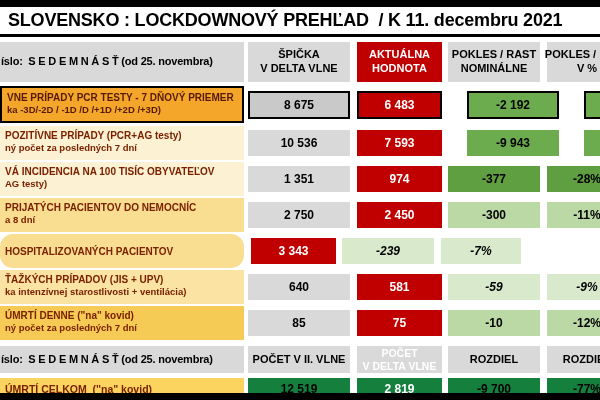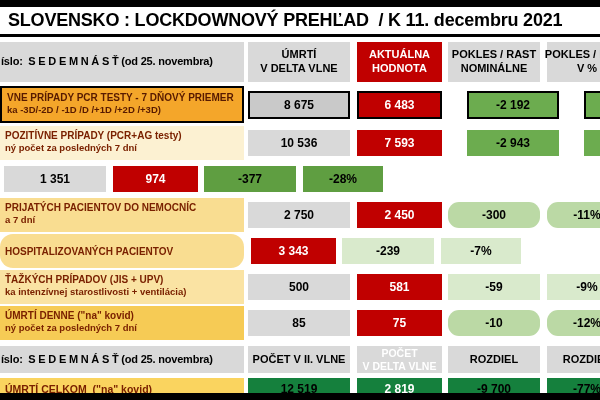--- a/index.html
+++ b/index.html
@@ -40,22 +40,22 @@
   .r1 .cell-label{border:2px solid #000;background:#F4A62A;color:#571A00;}
   .r1 .val{border:2px solid #000;height:28px;}
   .r1 .c1v{background:#C9C9C9;}
 
   .bg-cream{background:#FCF1D2;}
   .bg-gold{background:#F9DD91;}
   .bg-gold-light{background:#FAE3A3;}
   .bg-gold-dark{background:#F6CB55;}
   .g-dark{background:#6CAC4F;margin-left:25px;}
   .g-darker{background:#5F9E41;}
-  .g-mid{background:#BBD9A5;border-radius:11px;}
-  .g-light{background:#D9EACC;}
+  .g-mid{background:#BBD9A5;}
+  .g-light{background:#D9EACC;font-style:italic;}
 
   
   .b-hdr-row{height:27px;margin-top:6px;}
   .b-hdr{display:flex;flex-direction:column;justify-content:center;align-items:center;
          text-align:center;font-size:11px;line-height:1.15;background:#D9D9D9;white-space:pre;}
   .b-hdr .small{font-size:10.5px;}
   .b-hdr-label{align-items:flex-start;padding-left:1px;overflow:hidden;letter-spacing:-0.2px;}
   .b-datarow{height:22px;margin-top:5px;}
   .b-datarow .cell-label{display:flex;align-items:center;padding-left:5px;
                          font-size:10.5px;color:#7A2100;background:#FAD45F;white-space:pre;}
@@ -67,21 +67,21 @@
 <body>
 
 <div class="canvas">
   <div class="topbar"></div>
   <div class="titlebar">SLOVENSKO : LOCKDOWNOVÝ PREHĽAD  / K 11. decembru 2021</div>
   <div class="hrule"></div>
 
   <div class="grid-row hdr-row">
     <div class="cell cell-label hdr hdr-label">íslo:  S E D E M N Á S Ť (od 25. novembra)</div>
     <div class="cell c1 hdr">
-      <div>ÚMRTÍ</div>
+      <div>ŠPIČKA</div>
       <div>V DELTA VLNE</div>
     </div>
     <div class="cell c2 hdr hdr-red">
       <div>AKTUÁLNA</div>
       <div>HODNOTA</div>
     </div>
     <div class="cell c3 hdr">
       <div>POKLES / RAST</div>
       <div>NOMINÁLNE</div>
     </div>
@@ -102,35 +102,39 @@
     <div class="cell val c4 g-dark">-25%</div>
   </div>
 
   <div class="grid-row datarow">
     <div class="cell cell-label bg-cream">
       <div class="t1">POZITÍVNE PRÍPADY (PCR+AG testy)</div>
       <div class="t2">ný počet za posledných 7 dní</div>
     </div>
     <div class="cell val c1">10 536</div>
     <div class="cell val c2 val-red">7 593</div>
-    <div class="cell val c3 g-dark">-2 943</div>
+    <div class="cell val c3 g-dark">-9 943</div>
     <div class="cell val c4 g-dark">-28%</div>
   </div>
 
   <div class="grid-row datarow">
+    <div class="cell cell-label bg-cream">
+      <div class="t1">VÁ INCIDENCIA NA 100 TISÍC OBYVATEĽOV</div>
+      <div class="t2">AG testy)</div>
+    </div>
     <div class="cell val c1">1 351</div>
     <div class="cell val c2 val-red">974</div>
     <div class="cell val c3 g-darker">-377</div>
     <div class="cell val c4 g-darker">-28%</div>
   </div>
 
   <div class="grid-row datarow">
     <div class="cell cell-label bg-gold">
       <div class="t1">PRIJATÝCH PACIENTOV DO NEMOCNÍC</div>
-      <div class="t2">a 7 dní</div>
+      <div class="t2">a 8 dní</div>
     </div>
     <div class="cell val c1">2 750</div>
     <div class="cell val c2 val-red">2 450</div>
     <div class="cell val c3 g-mid">-300</div>
     <div class="cell val c4 g-mid">-11%</div>
   </div>
 
   <div class="grid-row datarow one-line">
     <div class="cell cell-label bg-gold">
       <div class="t1">HOSPITALIZOVANÝCH PACIENTOV</div>
@@ -138,21 +142,21 @@
     <div class="cell val c2 val-red">3 343</div>
     <div class="cell val c3 g-light">-239</div>
     <div class="cell val c4 g-light">-7%</div>
   </div>
 
   <div class="grid-row datarow">
     <div class="cell cell-label bg-gold-light">
       <div class="t1">ŤAŽKÝCH PRÍPADOV (JIS + UPV)</div>
       <div class="t2">ka intenzívnej starostlivosti + ventilácia)</div>
     </div>
-    <div class="cell val c1">500</div>
+    <div class="cell val c1">640</div>
     <div class="cell val c2 val-red">581</div>
     <div class="cell val c3 g-light">-59</div>
     <div class="cell val c4 g-light">-9%</div>
   </div>
 
   <div class="grid-row datarow">
     <div class="cell cell-label bg-gold-dark">
       <div class="t1">ÚMRTÍ DENNE ("na" kovid)</div>
       <div class="t2">ný počet za posledných 7 dní</div>
     </div>

